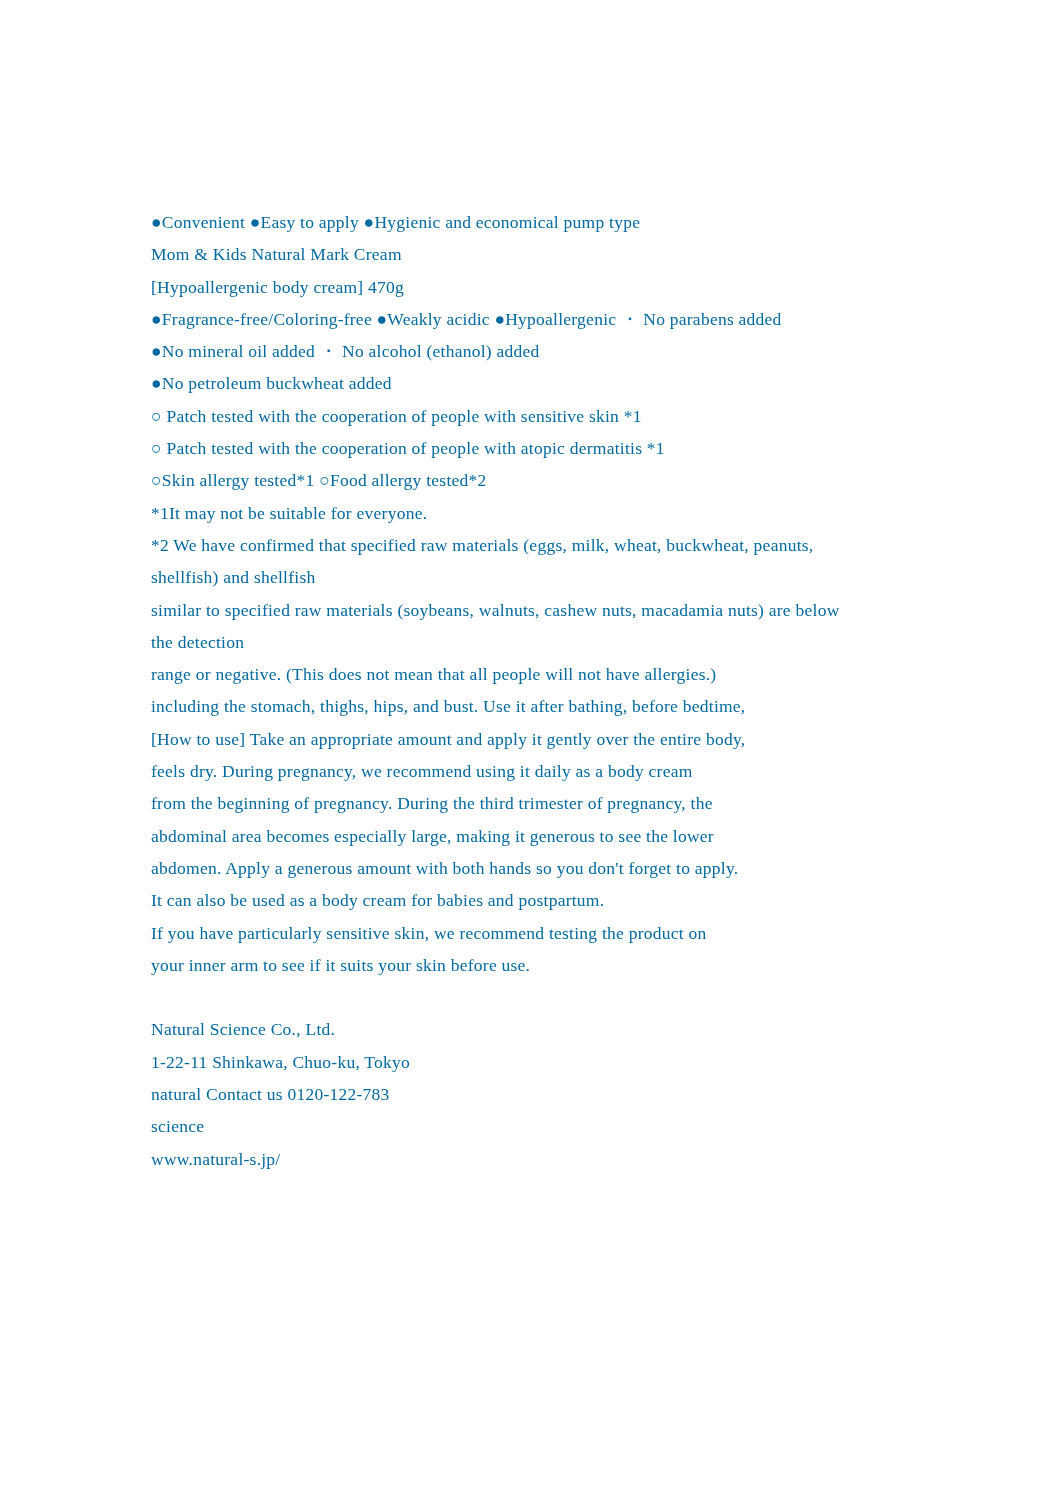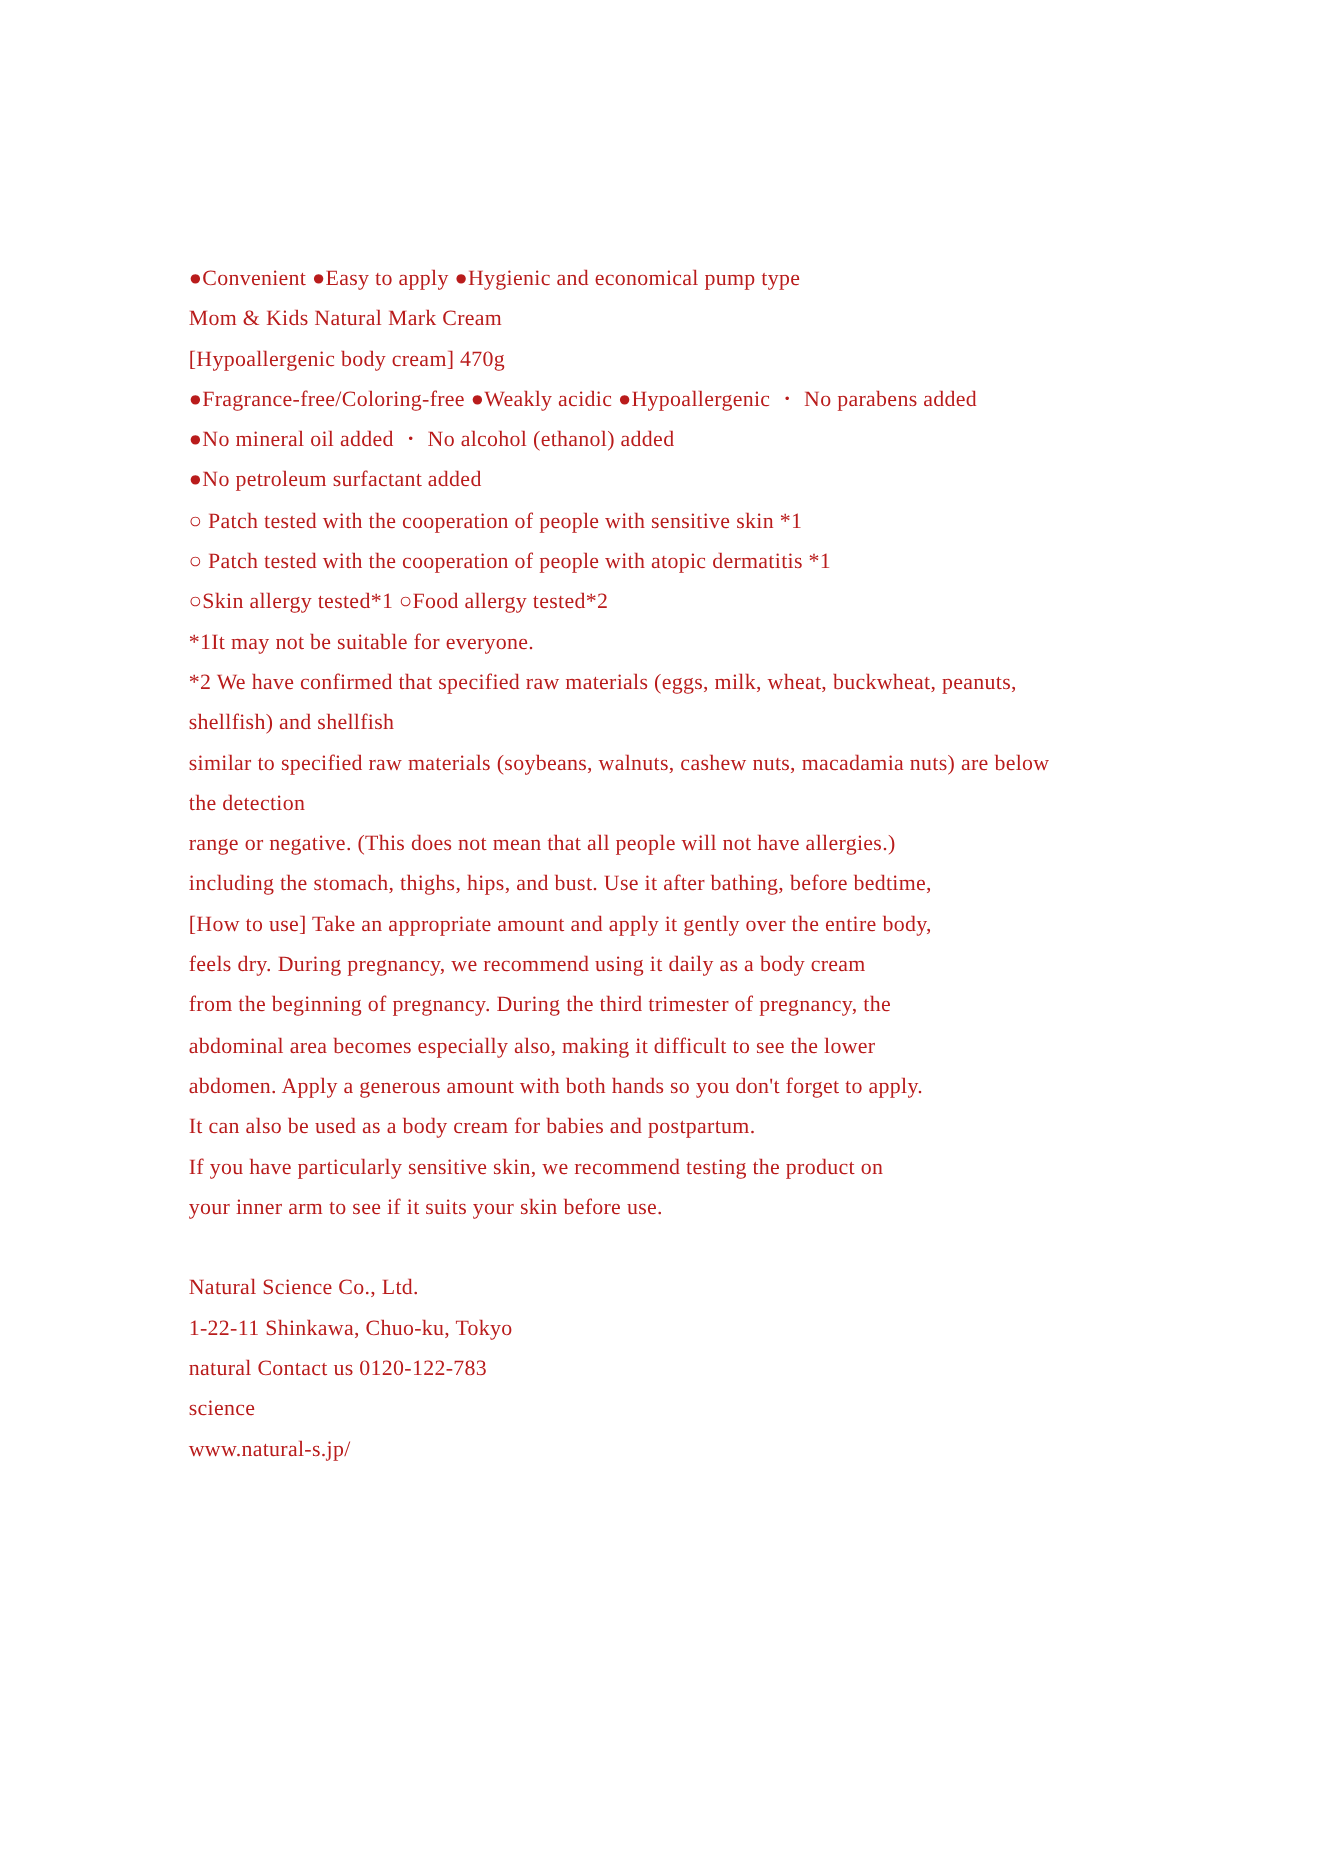--- a/index.html
+++ b/index.html
@@ -17,50 +17,50 @@
     overflow: hidden;
   }
   .doc-lines {
     width: 100%;
   }
   .line {
     font-family: "Liberation Serif", "DejaVu Serif", serif;
     font-size: 17.5px;
     line-height: 32.3px;
     letter-spacing: 0.25px;
-    color: #b91c1c;
+    color: #0369a1;
     white-space: pre-wrap;
     font-weight: 400;
   }
 </style>
 </head>
 <body>
 
 <div class="page">
   <div class="doc-lines" id="doc-lines">
       <div class="line">●Convenient ●Easy to apply ●Hygienic and economical pump type</div>
       <div class="line">Mom &amp; Kids Natural Mark Cream</div>
       <div class="line">[Hypoallergenic body cream] 470g</div>
       <div class="line">●Fragrance-free/Coloring-free ●Weakly acidic ●Hypoallergenic ・ No parabens added</div>
       <div class="line">●No mineral oil added ・ No alcohol (ethanol) added</div>
-      <div class="line">●No petroleum surfactant added</div>
+      <div class="line">●No petroleum buckwheat added</div>
       <div class="line">○ Patch tested with the cooperation of people with sensitive skin *1</div>
       <div class="line">○ Patch tested with the cooperation of people with atopic dermatitis *1</div>
       <div class="line">○Skin allergy tested*1 ○Food allergy tested*2</div>
       <div class="line">*1It may not be suitable for everyone.</div>
       <div class="line">*2 We have confirmed that specified raw materials (eggs, milk, wheat, buckwheat, peanuts,</div>
       <div class="line">shellfish) and shellfish</div>
       <div class="line">similar to specified raw materials (soybeans, walnuts, cashew nuts, macadamia nuts) are below</div>
       <div class="line">the detection</div>
       <div class="line">range or negative. (This does not mean that all people will not have allergies.)</div>
       <div class="line">including the stomach, thighs, hips, and bust. Use it after bathing, before bedtime,</div>
       <div class="line">[How to use] Take an appropriate amount and apply it gently over the entire body,</div>
       <div class="line">feels dry. During pregnancy, we recommend using it daily as a body cream</div>
       <div class="line">from the beginning of pregnancy. During the third trimester of pregnancy, the</div>
-      <div class="line">abdominal area becomes especially also, making it difficult to see the lower</div>
+      <div class="line">abdominal area becomes especially large, making it generous to see the lower</div>
       <div class="line">abdomen. Apply a generous amount with both hands so you don't forget to apply.</div>
       <div class="line">It can also be used as a body cream for babies and postpartum.</div>
       <div class="line">If you have particularly sensitive skin, we recommend testing the product on</div>
       <div class="line">your inner arm to see if it suits your skin before use.</div>
       <div class="line">&nbsp;</div>
       <div class="line">Natural Science Co., Ltd.</div>
       <div class="line">1-22-11 Shinkawa, Chuo-ku, Tokyo</div>
       <div class="line">natural Contact us 0120-122-783</div>
       <div class="line">science</div>
       <div class="line">www.natural-s.jp/</div>

